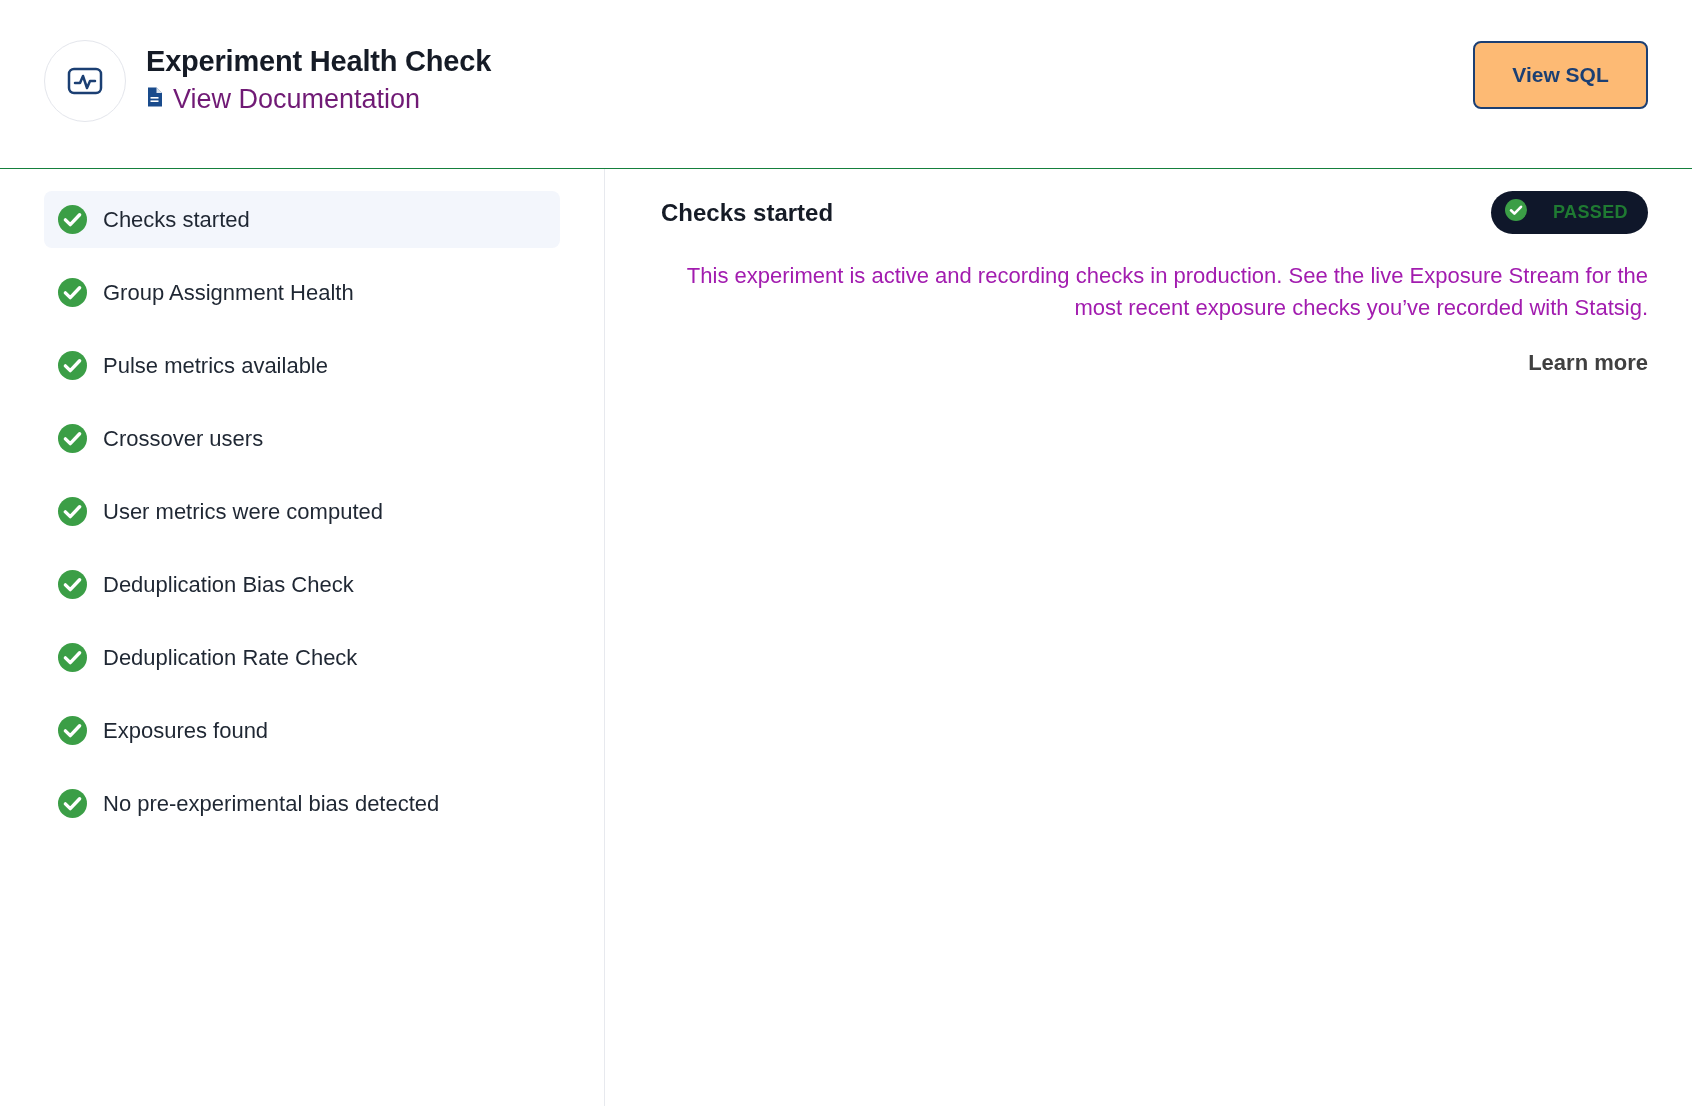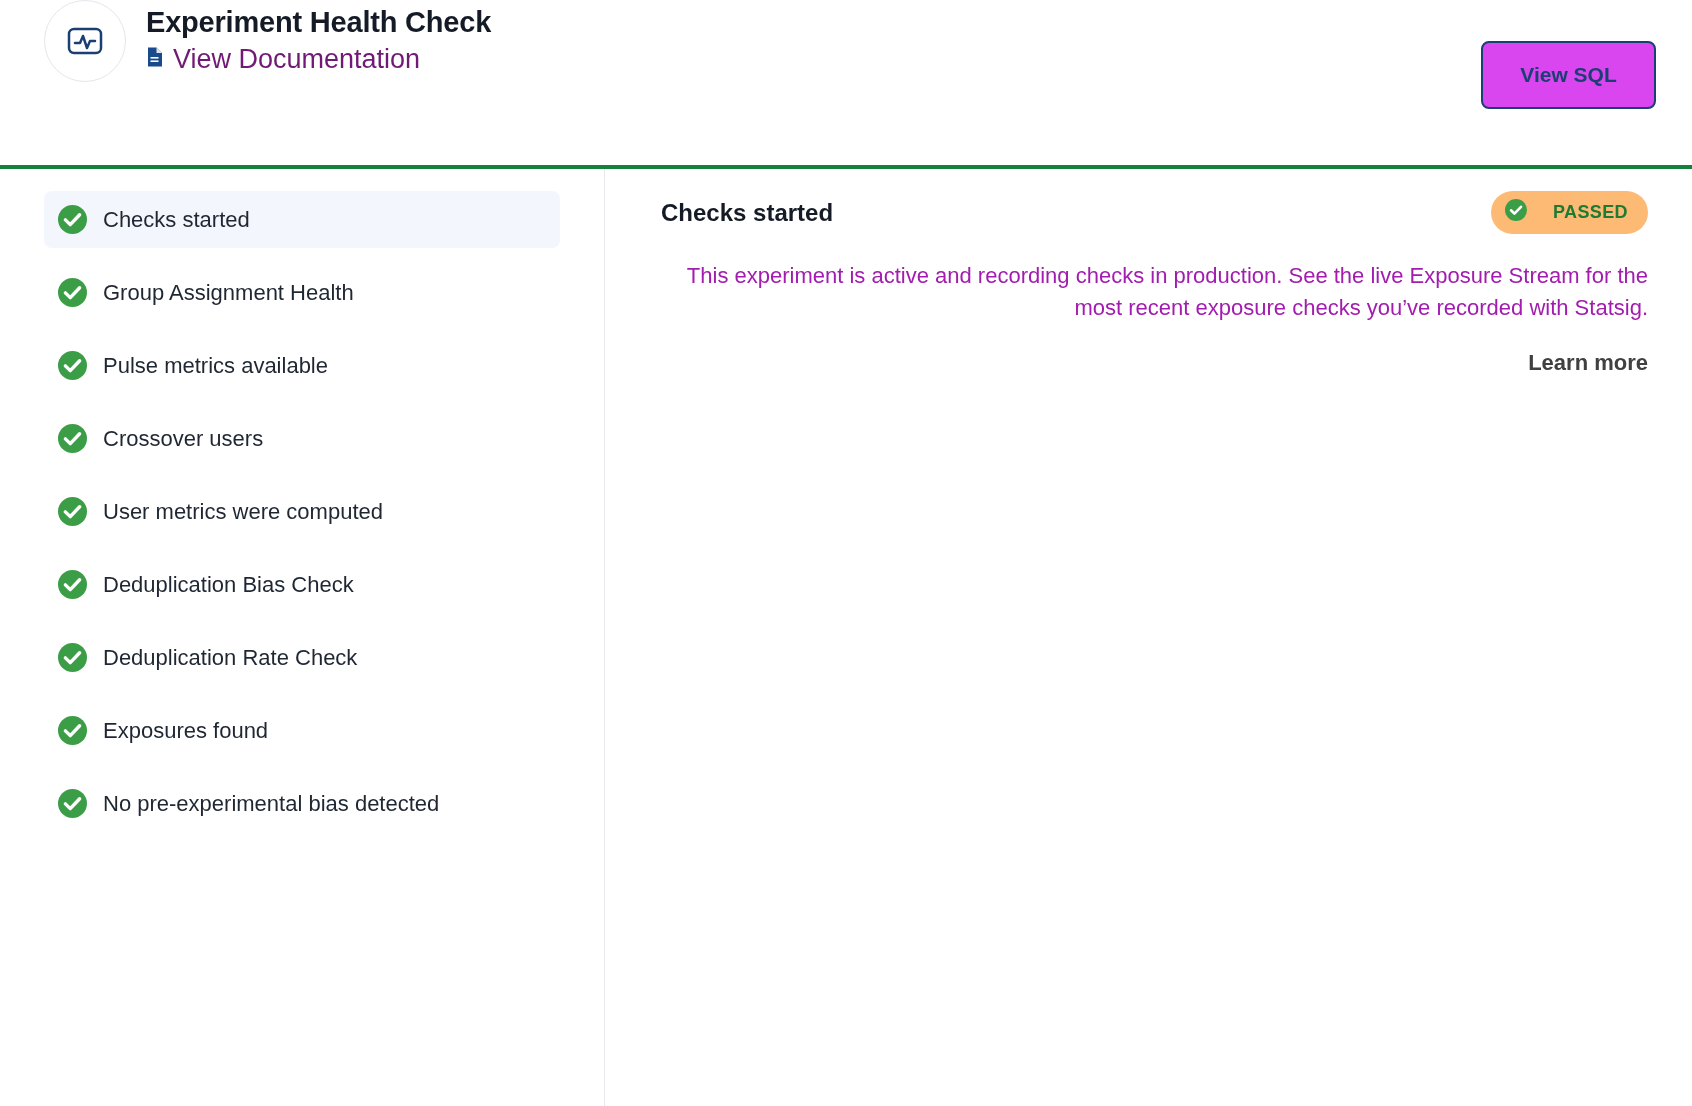--- a/index.html
+++ b/index.html
@@ -10,23 +10,23 @@
     height: 1106px;
     background: #ffffff;
     font-family: "Liberation Sans", sans-serif;
     color: #1f2733;
     -webkit-font-smoothing: antialiased;
   }
 
   
   .header {
     height: 169px;
-    border-bottom: 4px solid #15803d;
-    display: flex;
-    align-items: flex-start;
+    border-bottom: 1px solid #15803d;
+    display: flex;
+    align-items: center;
     padding: 0 44px 7px 44px;
     position: relative;
   }
   .header-left {
     display: flex;
     align-items: center;
     gap: 20px;
   }
   .logo-circle {
     width: 82px;
@@ -53,27 +53,27 @@
     gap: 9px;
     color: #701a75;
     font-size: 27px;
     font-weight: 500;
     cursor: pointer;
     text-decoration: none;
   }
 
   .view-sql-btn {
     position: absolute;
-    right: 36px;
+    right: 44px;
     top: 41px;
     width: 175px;
     height: 68px;
     border: 2px solid #1b3f73;
     border-radius: 8px;
-    background: #d946ef;
+    background: #fdba74;
     color: #1b3f73;
     font-size: 21px;
     font-weight: bold;
     font-family: "Liberation Sans", sans-serif;
     cursor: pointer;
   }
 
   
   .body {
     display: flex;
@@ -123,21 +123,21 @@
   }
   .main-title {
     font-size: 24px;
     font-weight: bold;
     color: #151b26;
   }
   .status-badge {
     display: inline-flex;
     align-items: center;
     gap: 26px;
-    background: #fdba74;
+    background: #0f172a;
     color: #1f7a32;
     border-radius: 999px;
     padding: 8px 20px 8px 14px;
     font-size: 18px;
     font-weight: bold;
     letter-spacing: 0.4px;
   }
   .desc {
     font-size: 22px;
     line-height: 1.45;

